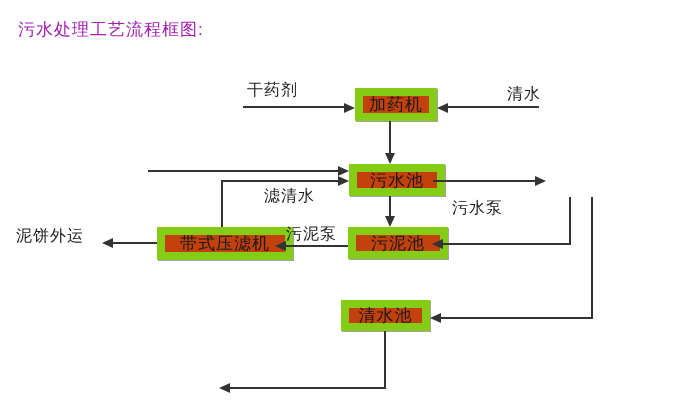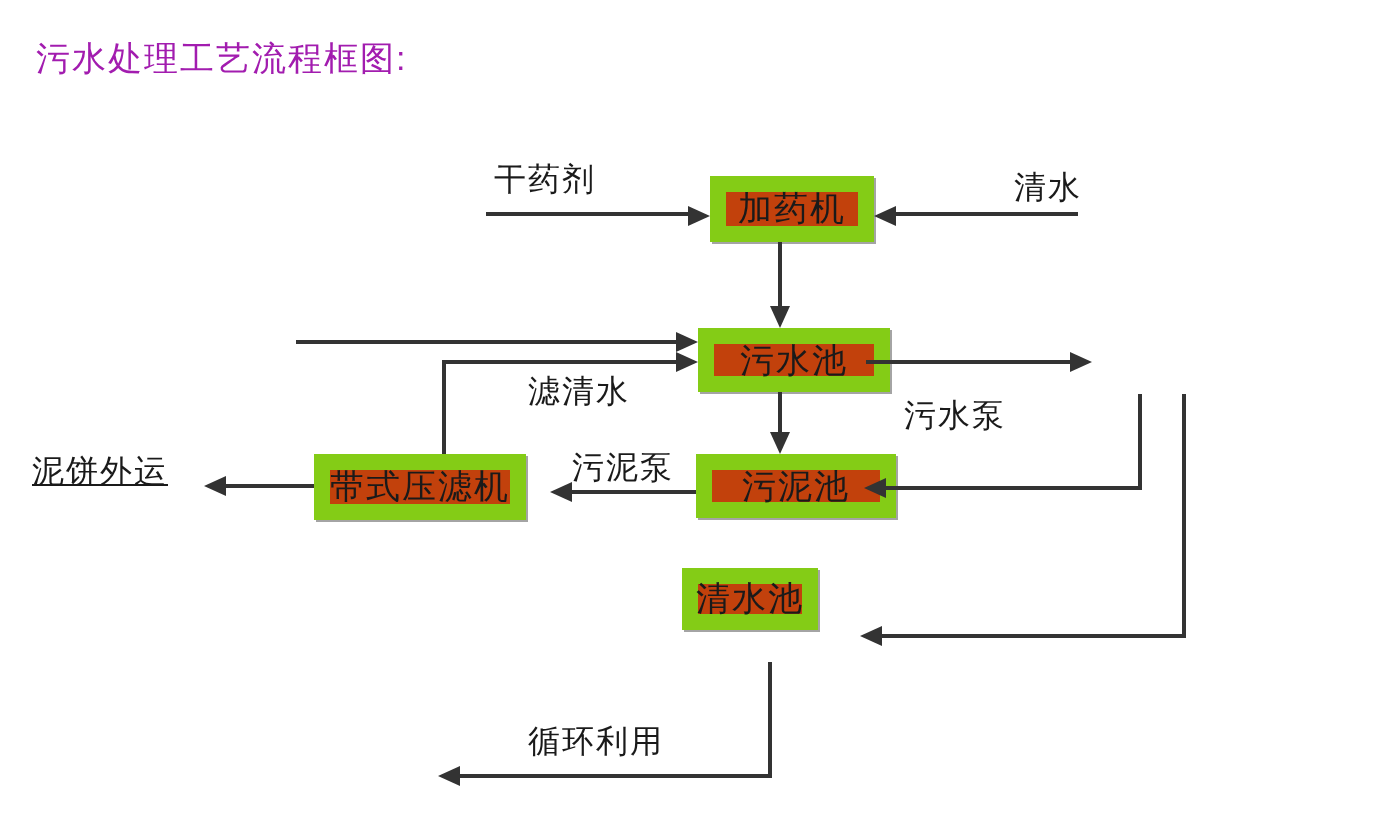--- a/index.html
+++ b/index.html
@@ -40,30 +40,29 @@
 </head>
 <body>
 
 <div id="canvas">
 
   <div class="title">污水处理工艺流程框图:</div>
 
   <div class="node" style="left:355px;top:88px;width:82px;height:33px;">加药机</div>
   <div class="node" style="left:349px;top:164px;width:96px;height:32px;">污水池</div>
   <div class="node" style="left:348px;top:227px;width:100px;height:32px;">污泥池</div>
-  <div class="node" style="left:157px;top:227px;width:106px;height:33px;">带式压滤机</div>
-  <div class="node" style="left:341px;top:284px;width:68px;height:31px;">清水池</div>
+  <div class="node" style="left:157px;top:227px;width:136px;height:33px;">带式压滤机</div>
+  <div class="node" style="left:341px;top:300px;width:89px;height:31px;">清水池</div>
 
   <div class="lbl" style="left:247px;top:80px;">干药剂</div>
   <div class="lbl" style="left:479px;top:84px;margin-left:28px;">清水</div>
   <div class="lbl" style="left:452px;top:151px;margin-top:47px;">污水泵</div>
   <div class="lbl" style="left:264px;top:186px;">滤清水</div>
   <div class="lbl" style="left:286px;top:224px;">污泥泵</div>
-  <div class="lbl" style="left:16px;top:226px;text-decoration:underline;">泥饼外运</div>
-  <div class="lbl" style="left:264px;top:361px;">循环利用</div>
+  <div class="lbl" style="left:16px;top:226px;">泥饼外运</div>
 
   <div class="ln" style="left:243px;top:106px;width:103px;height:2px;"></div>
   <div class="ah r" style="left:344px;top:103px;"></div>
 
   <div class="ln" style="left:447px;top:106px;width:92px;height:2px;"></div>
   <div class="ah l" style="left:437px;top:103px;"></div>
 
   <div class="ln" style="left:389px;top:121px;width:2px;height:34px;"></div>
   <div class="ah d" style="left:385px;top:153px;"></div>
 

